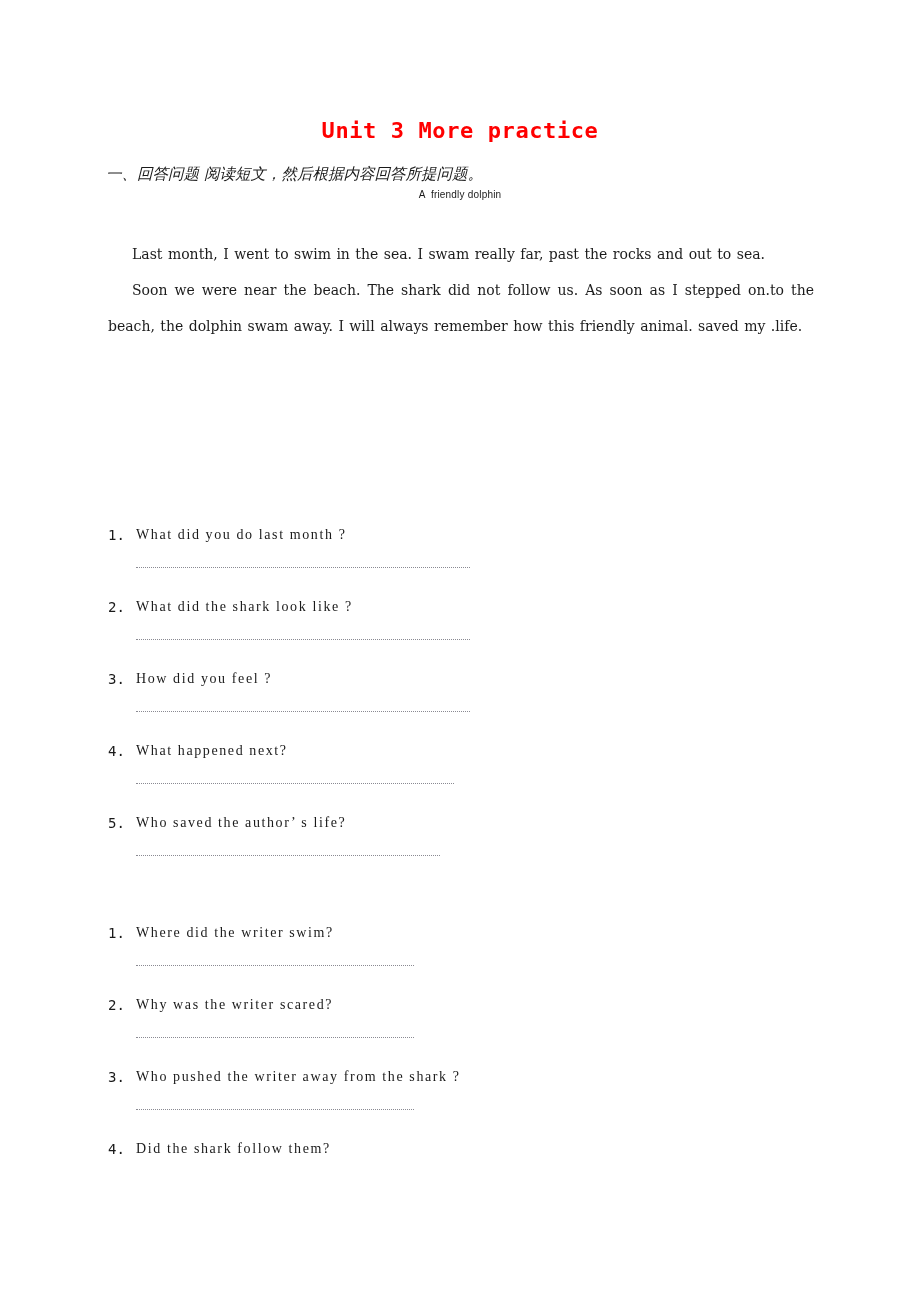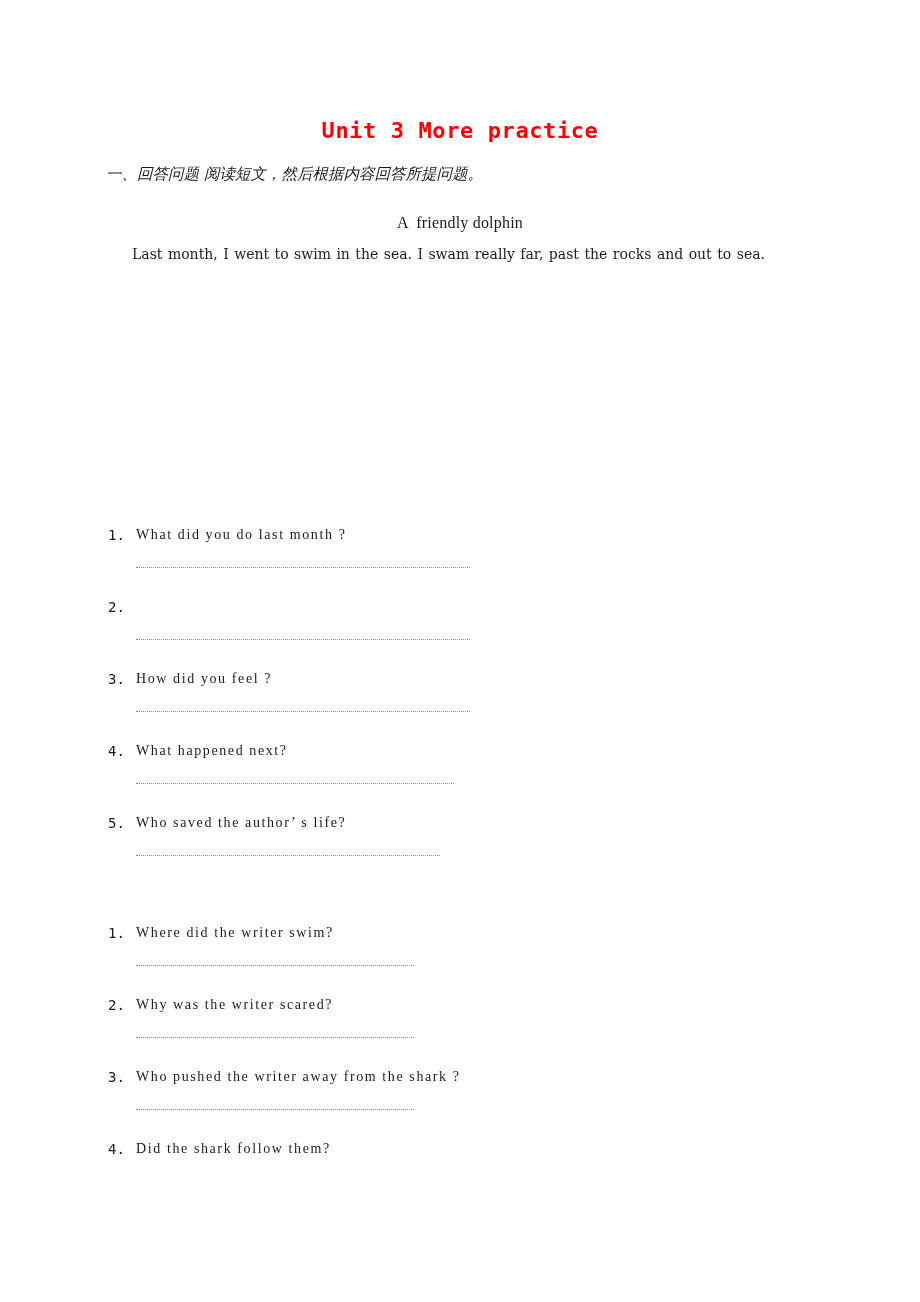--- a/index.html
+++ b/index.html
@@ -48,25 +48,25 @@
     font-size: 15.5px;
     color: #1a1a1a;
     white-space: pre;
     font-style: italic;
   }
 
   
   .passage-heading {
     position: absolute;
     left: 0;
-    top: 214px;
+    top: 189px;
     width: 920px;
     text-align: center;
-    font-family: Liberation Serif, serif;
-    font-size: 16px;
+    font-family: Liberation Sans, sans-serif;
+    font-size: 10px;
     letter-spacing: 0.2px;
     white-space: pre;
   }
 
   
   .passage {
     position: absolute;
     left: 108px;
     top: 236px;
     width: 706px;
@@ -128,30 +128,32 @@
 <div class="page">
 
   <div class="doc-title" style="color: rgb(255, 0, 0);">Unit 3 More practice</div>
 
   <div class="instruction">一、回答问题 阅读短文，然后根据内容回答所提问题。</div>
 
   <div class="passage-heading">A  friendly dolphin</div>
 
   <div class="passage">
     <p class="para">Last month, I went to swim in the sea. I swam really far, past the rocks and out to sea.</p>
+    <p class="para">Soon we were near the beach. The shark did not follow us. As soon as I stepped on.to the beach, the dolphin swam away. I will always remember how this friendly animal. saved my .life.</p>
   </div>
 
   <div class="qlist" id="question-set-1">
     <div class="qrow">
       <span class="qnum">1.</span>
       <span class="qtext">What did you do last month ?</span>
       <div class="answer-line" style="width: 334px;"></div>
     </div>
     <div class="qrow">
       <span class="qnum">2.</span>
+      <span class="qtext">What did the shark look like ?</span>
       <div class="answer-line" style="width: 334px;"></div>
     </div>
     <div class="qrow">
       <span class="qnum">3.</span>
       <span class="qtext">How did you feel ?</span>
       <div class="answer-line" style="width: 334px;"></div>
     </div>
     <div class="qrow">
       <span class="qnum">4.</span>
       <span class="qtext">What happened next?</span>

